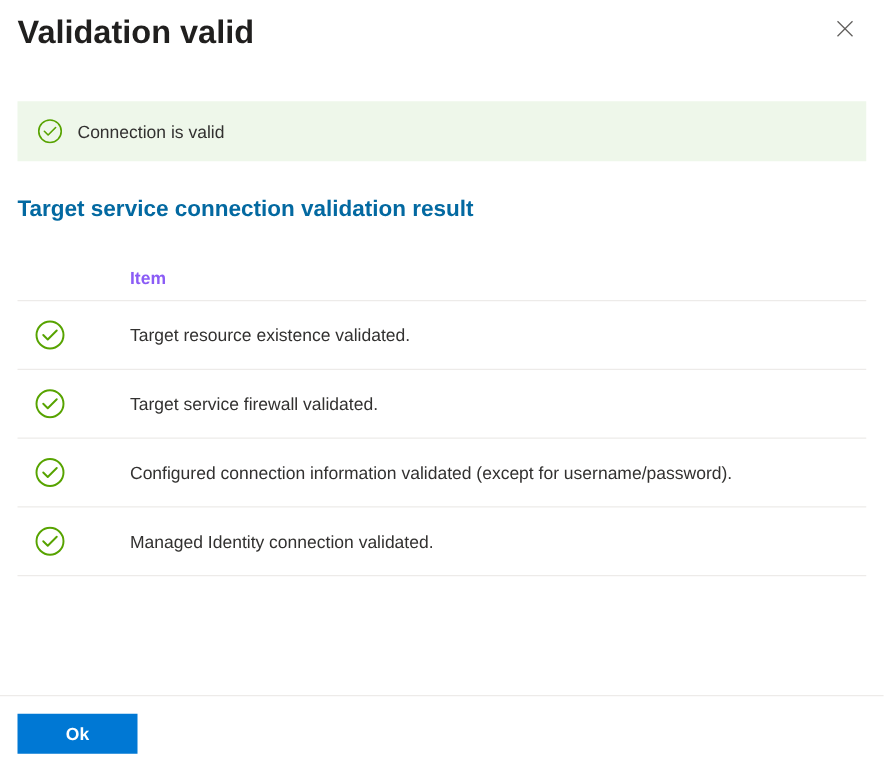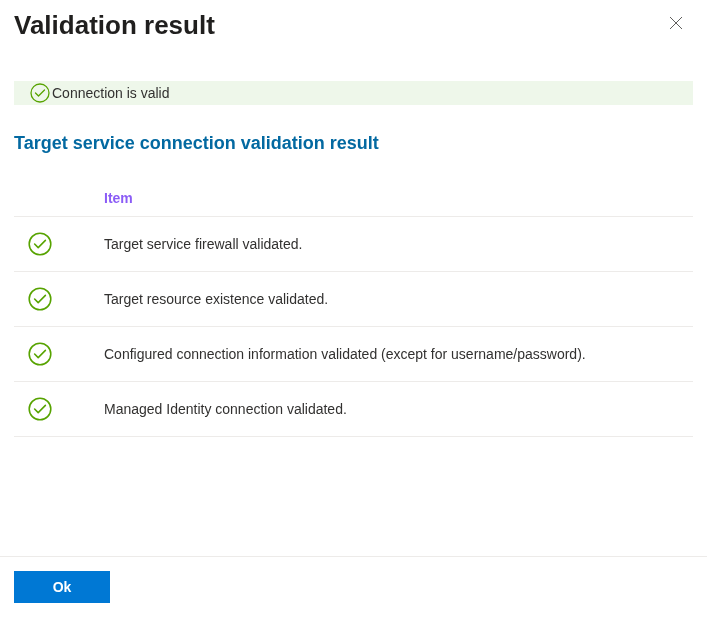--- a/index.html
+++ b/index.html
@@ -37,24 +37,24 @@
       justify-content: center;
     }
     .content {
       flex: 1;
       padding: 0 14px;
       overflow: auto;
     }
     .banner {
       background: #eef7ea;
       margin-top: 40px;
-      padding: 2px 16px;
+      padding: 14px 16px;
       display: flex;
       align-items: center;
-      gap: 2px;
+      gap: 12px;
     }
     .banner-text {
       font-size: 14px;
       color: #323130;
     }
     .check-circle {
       width: 20px;
       height: 20px;
       flex-shrink: 0;
     }
@@ -106,21 +106,21 @@
       min-width: 96px;
       height: 32px;
       cursor: pointer;
       font-family: inherit;
     }
   </style>
 </head>
 <body>
 
 <div class="header">
-  <h1 class="title">Validation result</h1>
+  <h1 class="title">Validation valid</h1>
   <div class="close-btn">
     <svg width="14" height="14" viewBox="0 0 14 14">
       <line x1="1" y1="1" x2="13" y2="13" stroke="#605e5c" stroke-width="1"></line>
       <line x1="13" y1="1" x2="1" y2="13" stroke="#605e5c" stroke-width="1"></line>
     </svg>
   </div>
 </div>
 
 <div class="content">
 
@@ -137,29 +137,29 @@
   <div class="table-wrap">
     <div class="table-header">
       <span>Item</span>
     </div>
 
     <div class="table-row">
       <svg class="check-circle-lg" viewBox="0 0 20 20">
         <circle cx="10" cy="10" r="9" fill="none" stroke="#57a300" stroke-width="1.3"></circle>
         <path d="M5.5 10 L8.5 13 L14.5 7" fill="none" stroke="#57a300" stroke-width="1.3" stroke-linecap="round" stroke-linejoin="round"></path>
       </svg>
-      <span class="row-text">Target service firewall validated.</span>
+      <span class="row-text">Target resource existence validated.</span>
     </div>
 
     <div class="table-row">
       <svg class="check-circle-lg" viewBox="0 0 20 20">
         <circle cx="10" cy="10" r="9" fill="none" stroke="#57a300" stroke-width="1.3"></circle>
         <path d="M5.5 10 L8.5 13 L14.5 7" fill="none" stroke="#57a300" stroke-width="1.3" stroke-linecap="round" stroke-linejoin="round"></path>
       </svg>
-      <span class="row-text">Target resource existence validated.</span>
+      <span class="row-text">Target service firewall validated.</span>
     </div>
 
     <div class="table-row">
       <svg class="check-circle-lg" viewBox="0 0 20 20">
         <circle cx="10" cy="10" r="9" fill="none" stroke="#57a300" stroke-width="1.3"></circle>
         <path d="M5.5 10 L8.5 13 L14.5 7" fill="none" stroke="#57a300" stroke-width="1.3" stroke-linecap="round" stroke-linejoin="round"></path>
       </svg>
       <span class="row-text">Configured connection information validated (except for username/password).</span>
     </div>
 

